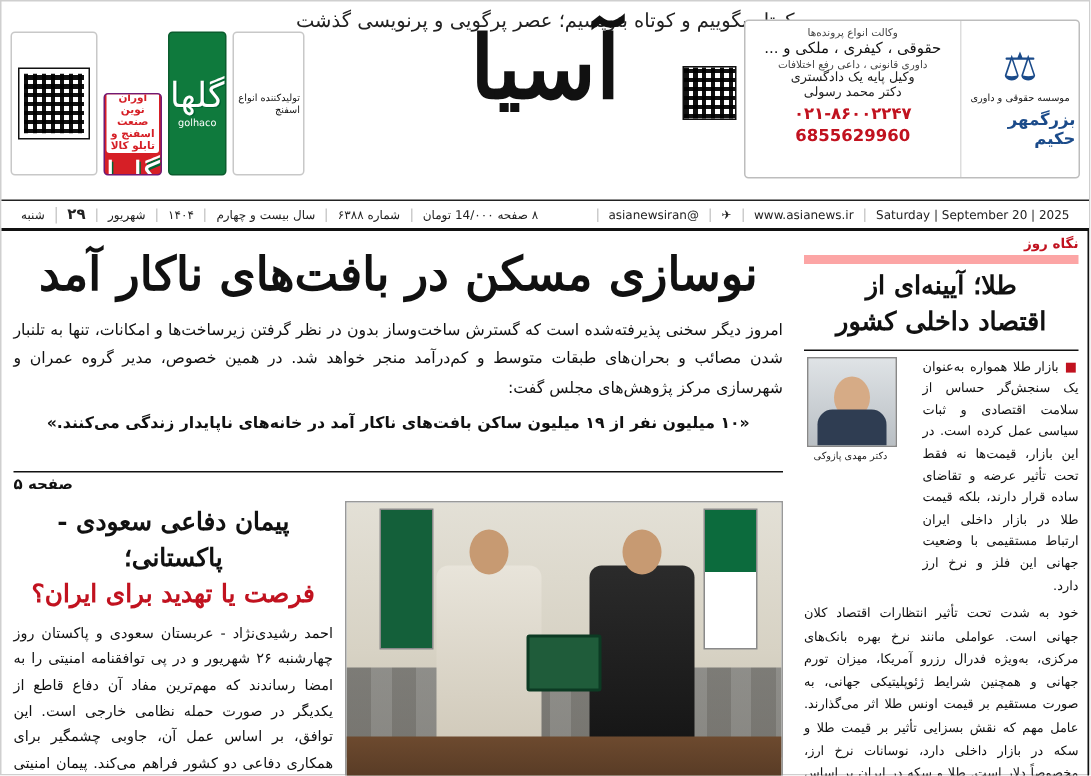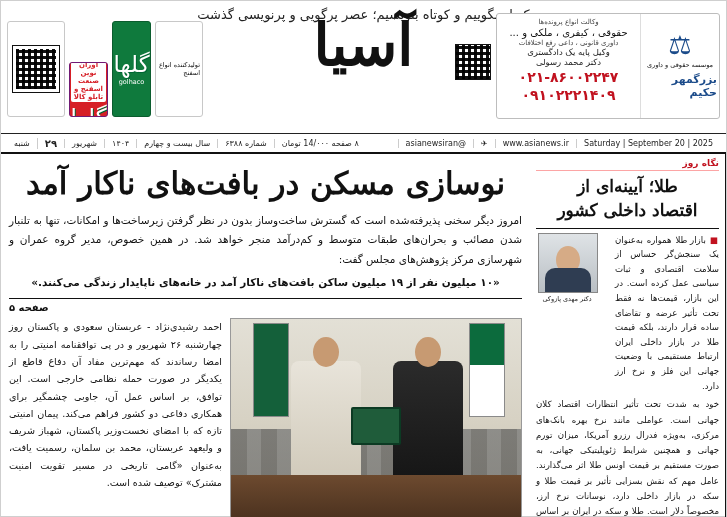--- a/index.html
+++ b/index.html
@@ -59,21 +59,21 @@
       border:1px solid #bdbdbd;border-radius:3px;background:#fff;
       display:flex;align-items:stretch;}
   .ad-right .emblem{width:74px;border-left:1px solid #ddd;display:flex;
       flex-direction:column;align-items:center;justify-content:center;gap:2px;padding:2px;}
   .scale-ico{font-size:26px;color:#1b4b8a;line-height:1;}
   .ad-right .txt{flex:1;padding:4px 6px;text-align:center;}
   .ad-right .t1{font-size:7px;color:#444;}
   .ad-right .t2{font-size:13px;font-weight:bold;color:#1b4b8a;margin:1px 0;}
   .ad-right .t3{font-size:10px;color:#111;margin:1px 0;}
   .ad-right .t4{font-size:8.5px;color:#222;}
-  .ad-right .tel{font-size:14px;font-weight:bold;color:#c1121f;margin-top:2px;}
+  .ad-right .tel{font-size:11px;font-weight:bold;color:#c1121f;margin-top:2px;}
 
   
   .infobar{height:18px;background:#fff;border-bottom:2px solid #111;
     display:flex;align-items:center;font-size:8px;color:#222;padding:0 6px;}
   .infobar .seg{padding:0 7px;border-left:1px solid #ccc;white-space:nowrap;}
   .infobar .seg:last-child{border-left:none;}
   .infobar .grow{flex:1;}
   .infobar .big{font-weight:bold;font-size:10px;}
 
   
@@ -82,21 +82,21 @@
   .col-side{width:196px;border-right:1px solid #111;padding:4px 6px;box-sizing:border-box;}
 
   
   .headline{
     font-family:"DejaVu Serif","Liberation Serif",serif;
     font-size:31px;font-weight:bold;text-align:center;line-height:1.25;
     color:#111;margin:4px 0 8px 0;
   }
   .lead{
     font-size:10.5px;line-height:1.85;text-align:justify;color:#111;
-    border-bottom:1px solid #111;padding-bottom:6px;
+    border-bottom:1px solid #111;padding-bottom:22px;
   }
   .lead .quote{display:block;text-align:center;margin-top:4px;font-weight:bold;}
   .pagelink{font-size:10px;font-weight:bold;text-align:left;margin:3px 0 5px 0;}
 
   
   .lower{display:flex;gap:8px;height:224px;}
   .photo{width:290px;border:1px solid #999;position:relative;overflow:hidden;
      background:linear-gradient(#cfd8dc,#9aa7ad);}
   .photo .wall{position:absolute;inset:0;background:
       linear-gradient(180deg,#e3e0d6 0%,#d7d2c4 45%,#b9b2a1 100%);}
@@ -121,21 +121,21 @@
       background:repeating-linear-gradient(90deg,#35373a 0 16px,#55585c 16px 30px);opacity:.55;}
 
   .article{flex:1;display:flex;flex-direction:column;}
   .art-title{font-family:"DejaVu Serif","Liberation Serif",serif;
       font-size:16.5px;font-weight:bold;line-height:1.45;text-align:center;margin:2px 0 6px;}
   .art-title .l2{color:#c1121f;}
   .art-body{font-size:9.6px;line-height:1.8;text-align:justify;color:#111;}
 
   
   .side-label{font-size:9px;color:#c1121f;font-weight:bold;text-align:right;
-      border-bottom:1px solid #fca5a5;padding-bottom:2px;margin-bottom:4px;}
+      border-bottom:6px solid #fca5a5;padding-bottom:2px;margin-bottom:4px;}
   .side-title{font-family:"DejaVu Serif","Liberation Serif",serif;
      font-size:17px;font-weight:bold;text-align:center;line-height:1.4;color:#111;margin-bottom:5px;}
   .side-sep{border-bottom:1px solid #111;margin:4px 0;}
   .side-intro{display:flex;gap:17px;}
   .side-intro .txt{flex:1;font-size:8.6px;line-height:1.7;text-align:justify;}
   .side-intro .txt .bullet{color:#c1121f;font-weight:bold;}
   .author{width:62px;text-align:center;}
   .author .ph{width:58px;height:58px;border:1px solid #888;
       background:linear-gradient(#dfe3e6,#b9bfc4);position:relative;overflow:hidden;}
   .author .ph .face{position:absolute;left:50%;top:12px;transform:translateX(-50%);
@@ -185,21 +185,21 @@
         <div class="ad-tiny">موسسه حقوقی و داوری</div>
         <div class="t2" style="font-size:11px">بزرگمهر حکیم</div>
       </div>
       <div class="txt">
         <div class="t1">وکالت انواع پرونده‌ها</div>
         <div class="t3">حقوقی ، کیفری ، ملکی و ...</div>
         <div class="t1">داوری قانونی ، داعی رفع اختلافات</div>
         <div class="t4">وکیل پایه یک دادگستری</div>
         <div class="t4">دکتر محمد رسولی</div>
         <div class="tel">۰۲۱-۸۶۰۰۲۲۴۷</div>
-        <div class="tel">۰۹۱۰۲۲۲۱۴۰۹</div>
+        <div class="tel">6855629960</div>
       </div>
     </div>
   </div>
 
   <div class="infobar">
     <span class="seg">Saturday | September 20 | 2025</span>
     <span class="seg">www.asianews.ir</span>
     <span class="seg">✈</span>
     <span class="seg">@asianewsiran</span>
     <span class="grow"></span>
@@ -251,20 +251,24 @@
           <div class="ppl"></div>
           <div class="p1"></div>
           <div class="p2"></div>
           <div class="head1"></div>
             <div class="head2"></div>
           <div class="folder"></div>
           <div class="table"></div>
         </div>
 
         <div class="article">
+          <div class="art-title">
+            <span>پیمان دفاعی سعودی - پاکستانی؛</span><br>
+            <span class="l2">فرصت یا تهدید برای ایران؟</span>
+          </div>
           <div class="art-body">احمد رشیدی‌نژاد - عربستان سعودی و پاکستان روز چهارشنبه ۲۶ شهریور و در پی توافقنامه امنیتی را به امضا رساندند که مهم‌ترین مفاد آن دفاع قاطع از یکدیگر در صورت حمله نظامی خارجی است. این توافق، بر اساس عمل آن، جاوبی چشمگیر برای همکاری دفاعی دو کشور فراهم می‌کند. پیمان امنیتی تازه که با امضای نخست‌وزیر پاکستان، شهباز شریف و ولیعهد عربستان، محمد بن سلمان، رسمیت یافت، به‌عنوان «گامی تاریخی در مسیر تقویت امنیت مشترک» توصیف شده است.</div>
 
         </div>
       </div>
     </div>
 
   </div>
 </div>
 
 </body></html>

